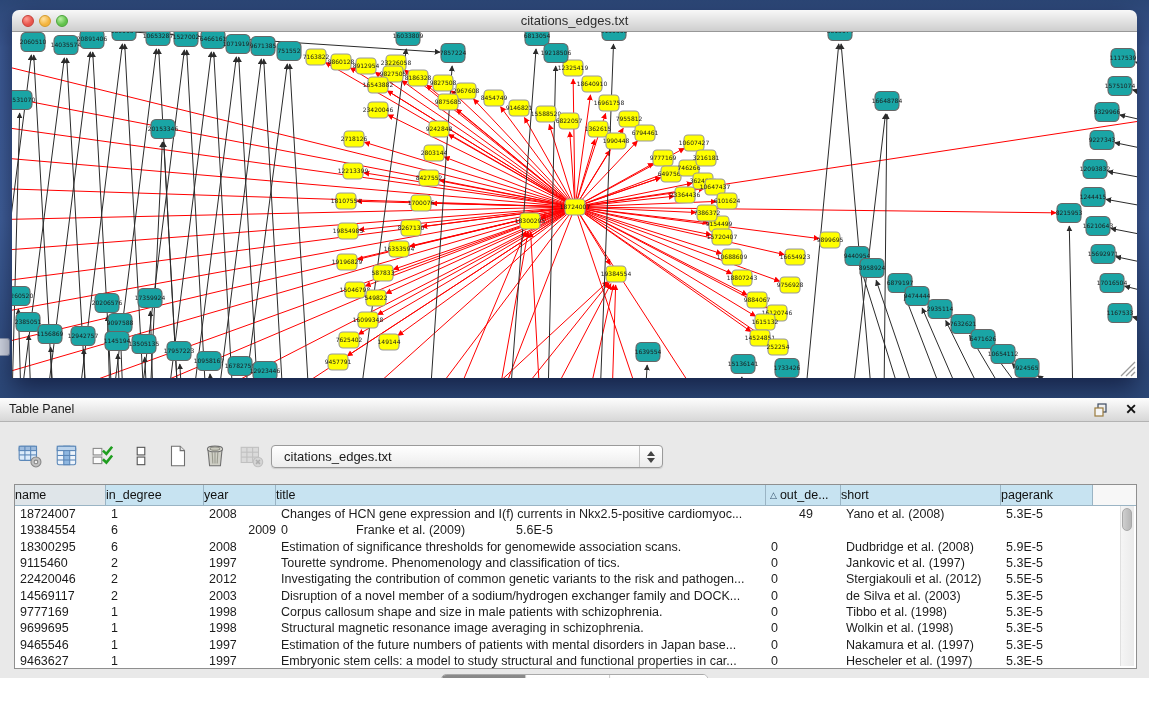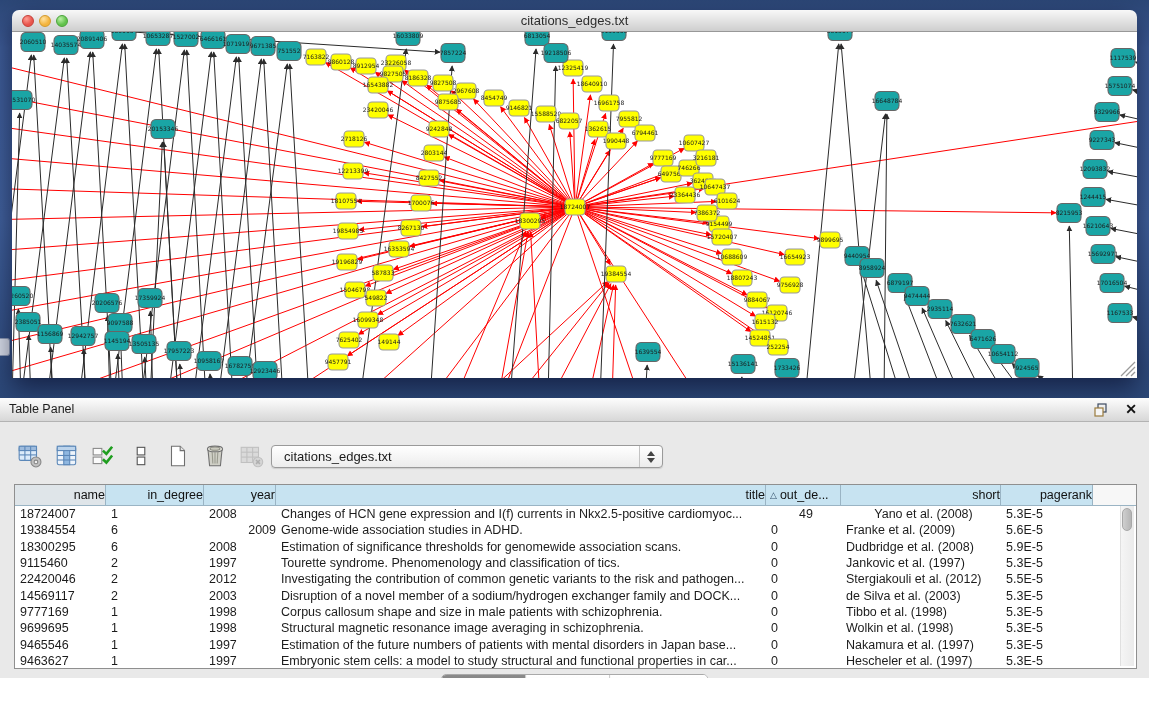--- a/index.html
+++ b/index.html
@@ -42,21 +42,21 @@
   .combo-text{padding-left:12px;font-size:13px;color:#1a1a1a;flex:1;}
   .combo-arrows{width:22px;height:100%;border-left:1px solid #c3c3c3;display:flex;flex-direction:column;
     align-items:center;justify-content:center;gap:2px;}
   .combo-arrows .up{width:0;height:0;border-left:4px solid transparent;border-right:4px solid transparent;border-bottom:5px solid #444;}
   .combo-arrows .dn{width:0;height:0;border-left:4px solid transparent;border-right:4px solid transparent;border-top:5px solid #444;}
 
   
   .table{position:absolute;left:14px;top:62px;width:1123px;height:185px;background:#fff;
     border:1px solid #8f8f8f;box-sizing:border-box;overflow:hidden;}
   .thead{display:flex;height:20px;border-bottom:1px solid #9ab4c4;}
-  .th{font-size:12.5px;color:#111;display:flex;align-items:center;justify-content:flex-end;
+  .th{font-size:12.5px;color:#111;display:flex;align-items:center;justify-content:flex-start;
     background:#c7e3f1;border-right:1px solid #9ab4c4;box-sizing:border-box;overflow:hidden;white-space:nowrap;}
   .th.first{background:#dfe5e9;}
   .th.sorted{justify-content:flex-start;padding-left:4px;}
   .th .sortglyph{font-size:9px;margin-right:3px;color:#33506b;}
   .th-filler{flex:1;background:#f7f7f7;}
   .tr{display:flex;height:16.3px;align-items:center;background:#fff;}
   .td{font-size:12.5px;color:#1c1c1c;padding-left:5px;box-sizing:border-box;
     overflow:hidden;white-space:nowrap;}
   .vscroll{position:absolute;top:21px;right:2px;bottom:2px;width:13px;
     background:linear-gradient(90deg,#f5f5f5,#ebebeb);border-left:1px solid #e0e0e0;}
@@ -634,28 +634,27 @@
           </div>
           <div class="th-filler"></div>
         </div>
       <div class="tbody" id="tbody">
           <div class="tr">
             <div class="td" style="width: 91px;">18724007</div>
             <div class="td" style="width: 98px;">1</div>
             <div class="td" style="width: 72px;">2008</div>
             <div class="td" style="width: 490px;">Changes of HCN gene expression and I(f) currents in Nkx2.5-positive cardiomyoc...</div>
             <div class="td" style="width: 75px; text-align: center;">49</div>
-            <div class="td" style="width: 160px; text-align: center;">Yano et al. (2008)</div>
+            <div class="td" style="width: 160px;">Yano et al. (2008)</div>
             <div class="td" style="width: 92px;">5.3E-5</div>
           </div>
           <div class="tr">
             <div class="td" style="width: 91px;">19384554</div>
             <div class="td" style="width: 98px;">6</div>
             <div class="td" style="width: 72px; text-align: right;">2009</div>
-            <div class="td" style="width: 490px;">Genome-wide association studies in ADHD.</div>
             <div class="td" style="width: 75px;">0</div>
             <div class="td" style="width: 160px;">Franke et al. (2009)</div>
             <div class="td" style="width: 92px;">5.6E-5</div>
           </div>
           <div class="tr">
             <div class="td" style="width: 91px;">18300295</div>
             <div class="td" style="width: 98px;">6</div>
             <div class="td" style="width: 72px;">2008</div>
             <div class="td" style="width: 490px;">Estimation of significance thresholds for genomewide association scans.</div>
             <div class="td" style="width: 75px;">0</div>

